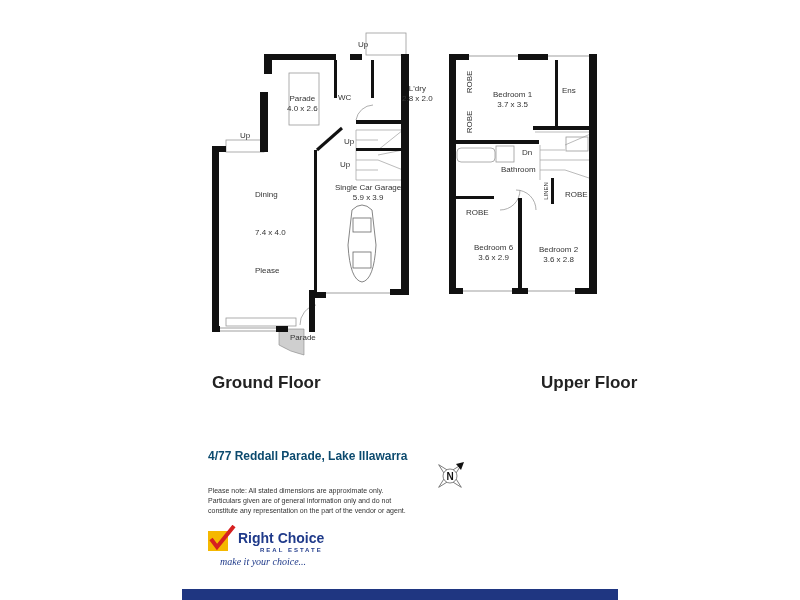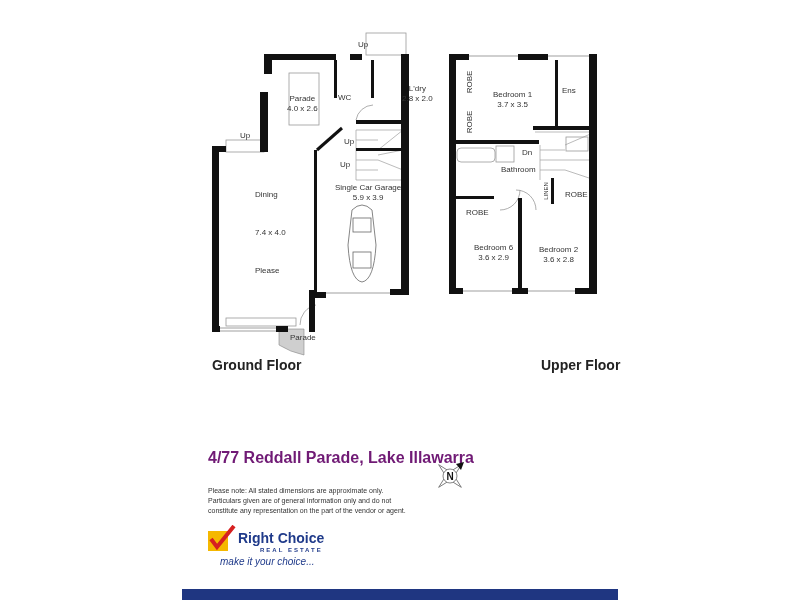--- a/index.html
+++ b/index.html
@@ -1,25 +1,25 @@
 <!DOCTYPE html>
 <html><head>
   <meta charset="utf-8">
   <style>
     html, body { margin: 0; padding: 0; background: #ffffff; }
     body { width: 800px; height: 600px; position: relative; overflow: hidden; font-family: "Liberation Sans", sans-serif; color: #222; }
     .plan { position: absolute; left: 0; top: 0; width: 800px; height: 600px; }
     .lbl { position: absolute; font-size: 8px; color: #333; text-align: center; line-height: 10px; white-space: nowrap; }
-    .floor-title { position: absolute; font-size: 14px; font-weight: bold; color: #222; }
-    .addr { position: absolute; left: 208px; top: 449px; font-size: 16px; font-weight: bold; color: #701a75; }
+    .floor-title { position: absolute; font-size: 17px; font-weight: bold; color: #222; margin-top: 16px; }
+    .addr { position: absolute; left: 208px; top: 449px; font-size: 12px; font-weight: bold; color: #0c4a6e; }
     .note { position: absolute; left: 208px; top: 486px; font-size: 7px; line-height: 10px; color: #333; width: 200px; }
     .logo { position: absolute; left: 208px; top: 525px; width: 140px; height: 50px; }
     .brand { position: absolute; left: 30px; top: 5px; font-size: 14px; font-weight: bold; color: #1f3a8a; }
     .brand-sub { position: absolute; left: 52px; top: 22px; font-size: 6px; letter-spacing: 2px; color: #1f3a8a; font-weight: bold; }
-    .tagline { position: absolute; left: 12px; top: 31px; font-family: Liberation Sans, sans-serif; font-style: italic; font-size: 10px; color: #1f3a8a; }
+    .tagline { position: absolute; left: 12px; top: 31px; font-family: Liberation Serif, serif; font-style: italic; font-size: 10px; color: #1f3a8a; }
     .bar { position: absolute; left: 182px; top: 589px; width: 436px; height: 11px; background: #1f3681; }
     .compass { position: absolute; left: 432px; top: 458px; width: 36px; height: 36px; }
   </style>
 </head>
 <body>
 
 <svg class="plan" viewBox="0 0 800 600" xmlns="http://www.w3.org/2000/svg">
   <g fill="none" stroke="#999" stroke-width="0.8">
 
     <rect x="366" y="33" width="40" height="22"></rect>

